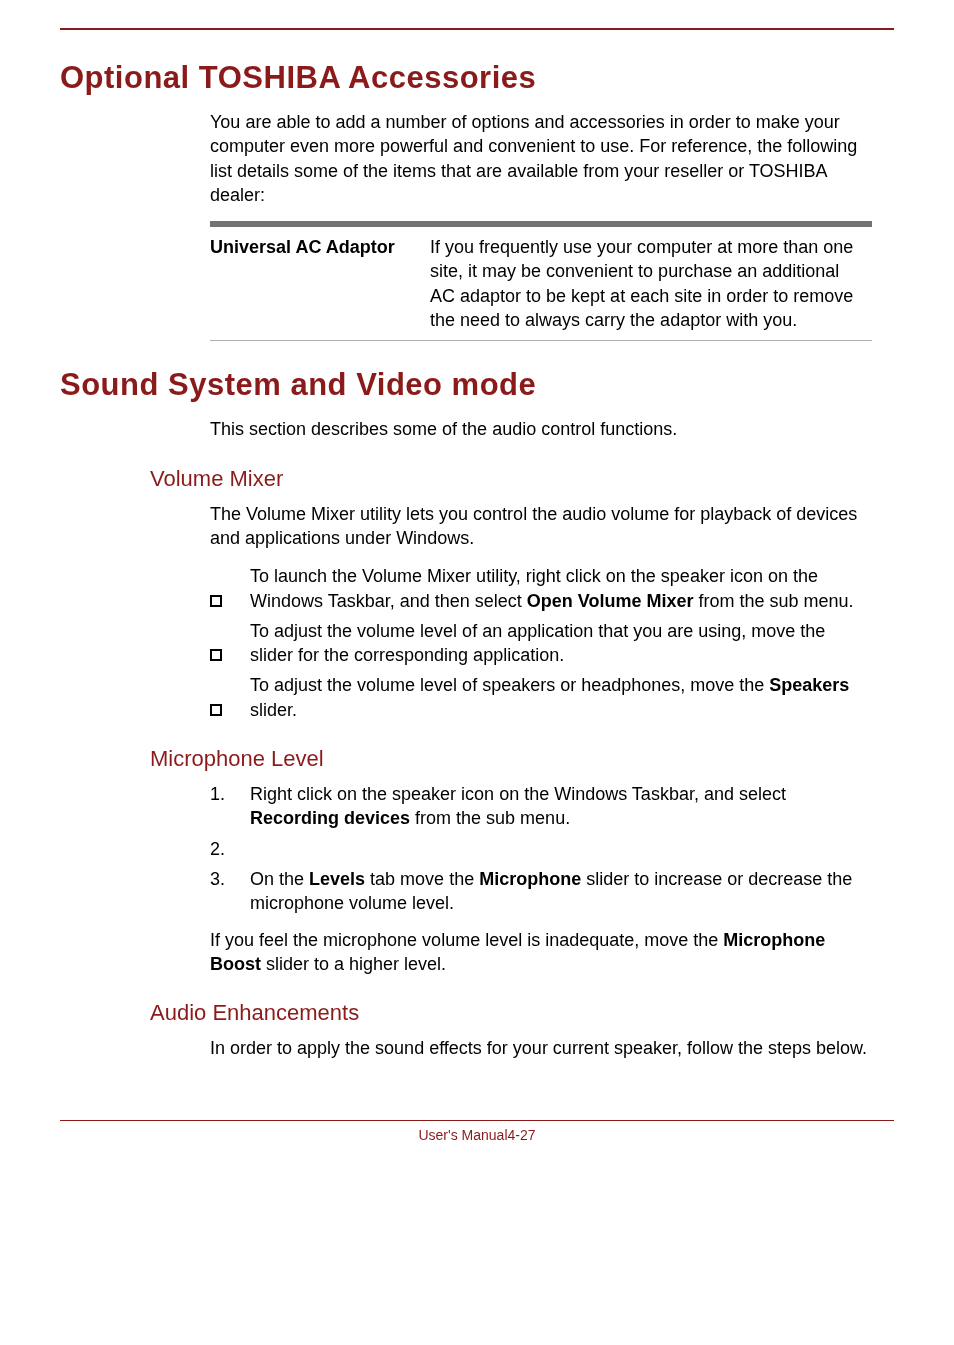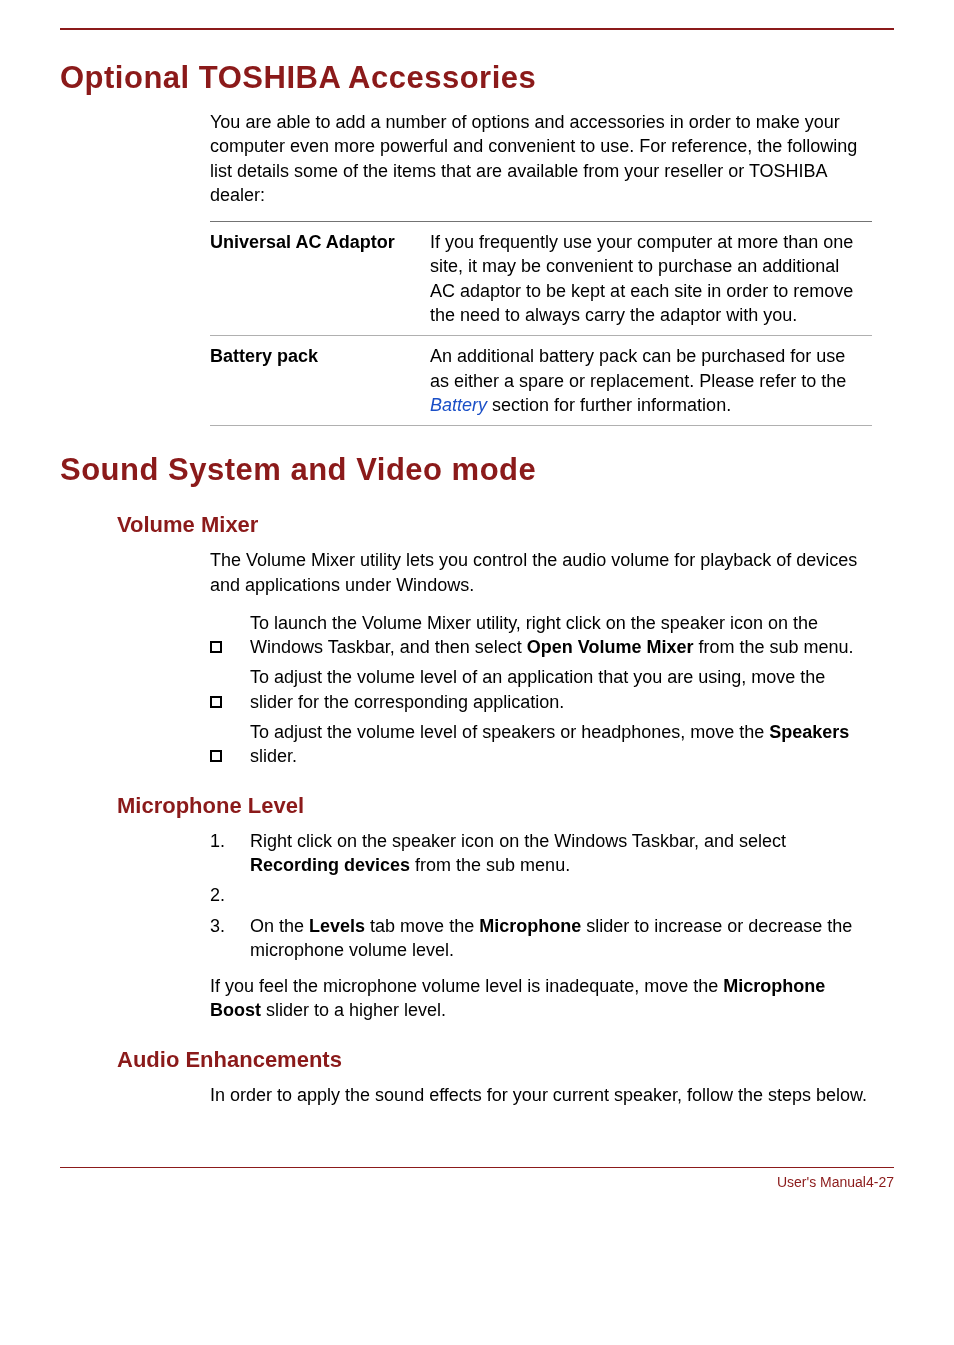--- a/index.html
+++ b/index.html
@@ -1,62 +1,59 @@
 <!DOCTYPE html>
 <html><head>
 <meta charset="utf-8">
 <style>
   * { box-sizing: border-box; margin: 0; padding: 0; }
   html, body { width: 954px; background: #fff; font-family: Arial, Helvetica, sans-serif; color: #000; }
   .page { width: 954px; padding: 0 60px 30px 60px; }
   .top-rule { height: 2px; background: #8b1a1a; margin-top: 28px; }
   .h1 { color: #8b1a1a; font-family: "Arial Black", Arial, sans-serif; font-weight: 900; font-size: 31px; letter-spacing: 0.5px; margin-top: 30px; margin-bottom: 14px; }
-  .h2 { color: #8b1a1a; font-family: "Arial Black", Arial, sans-serif; font-weight: 700; font-size: 22px; margin-top: 24px; margin-bottom: 10px; margin-left: 57px; }
+  .h2 { color: #8b1a1a; font-family: "Arial Black", Arial, sans-serif; font-weight: 400; font-size: 22px; margin-top: 24px; margin-bottom: 10px; margin-left: 90px; }
   .body-indent { margin-left: 150px; margin-right: 22px; }
   p.para { font-size: 18px; line-height: 1.35; margin-bottom: 14px; }
   table.def { width: 100%; border-collapse: collapse; font-size: 18px; }
-  table.def td { padding: 8px 4px 8px 0; vertical-align: top; line-height: 1.35; border-top: 1px solid #737373; border-bottom: 1px solid #b0b0b0; }
+  table.def td { padding: 8px 4px 8px 0; vertical-align: top; line-height: 1.35; border-top: 6px solid #737373; border-bottom: 1px solid #b0b0b0; }
   table.def td.term { font-weight: bold; width: 220px; }
   a.link { color: #1a4fc7; font-style: italic; text-decoration: none; }
   ul.bullets { list-style: none; margin-left: 0; }
   ul.bullets li { display: flex; align-items: flex-end; font-size: 18px; line-height: 1.35; margin-bottom: 6px; }
   ul.bullets li .mk { flex: 0 0 40px; }
   ul.bullets li .mk svg { width: 12px; height: 12px; margin-top: 5px; }
   ol.steps { list-style: none; counter-reset: step; }
   ol.steps li { display: flex; align-items: flex-start; font-size: 18px; line-height: 1.35; margin-bottom: 6px; }
   ol.steps li .num { flex: 0 0 40px; }
   .bold { font-weight: bold; }
-  .footer { display: flex; justify-content: flex-end; font-size: 14px; color: #8b1a1a; margin-top: 60px; border-top: 1px solid #8b1a1a; padding-top: 6px; }
+  .footer { display: flex; justify-content: center; font-size: 14px; color: #8b1a1a; margin-top: 60px; border-top: 1px solid #8b1a1a; padding-top: 6px; }
 </style>
 </head>
 <body>
 
 <div class="page">
   <div class="top-rule"></div>
 
   <div class="h1">Optional TOSHIBA Accessories</div>
   <div class="body-indent">
     <p class="para">You are able to add a number of options and accessories in order to make your computer even more powerful and convenient to use. For reference, the following list details some of the items that are available from your reseller or TOSHIBA dealer:</p>
     <table class="def">
       <tbody>
           <tr>
         <td class="term">Universal AC Adaptor</td>
         <td>If you frequently use your computer at more than one site, it may be convenient to purchase an additional AC adaptor to be kept at each site in order to remove the need to always carry the adaptor with you.</td>
       </tr>
-      <tr>
-        <td class="term">Battery pack</td>
-        <td>
-          <span>An additional battery pack can be purchased for use as either a spare or replacement. Please refer to the </span><a href="#" class="link">Battery</a><span> section for further information.</span>
-        </td>
-      </tr>
     </tbody>
       </table>
   </div>
 
   <div class="h1" style="margin-top:26px;">Sound System and Video mode</div>
+  <div class="body-indent">
+    <p class="para">This section describes some of the audio control functions.</p>
+  </div>
 
   <div class="h2">Volume Mixer</div>
   <div class="body-indent">
     <p class="para">The Volume Mixer utility lets you control the audio volume for playback of devices and applications under Windows.</p>
     <ul class="bullets">
       <li>
         <span class="mk"><svg viewBox="0 0 12 12">
               <rect x="1" y="1" width="10" height="10" fill="none" stroke="#000" stroke-width="2"></rect>
             </svg></span>
         <span><span>To launch the Volume Mixer utility, right click on the speaker icon on the Windows Taskbar, and then select </span><span class="bold">Open Volume Mixer</span><span> from the sub menu.</span></span>

